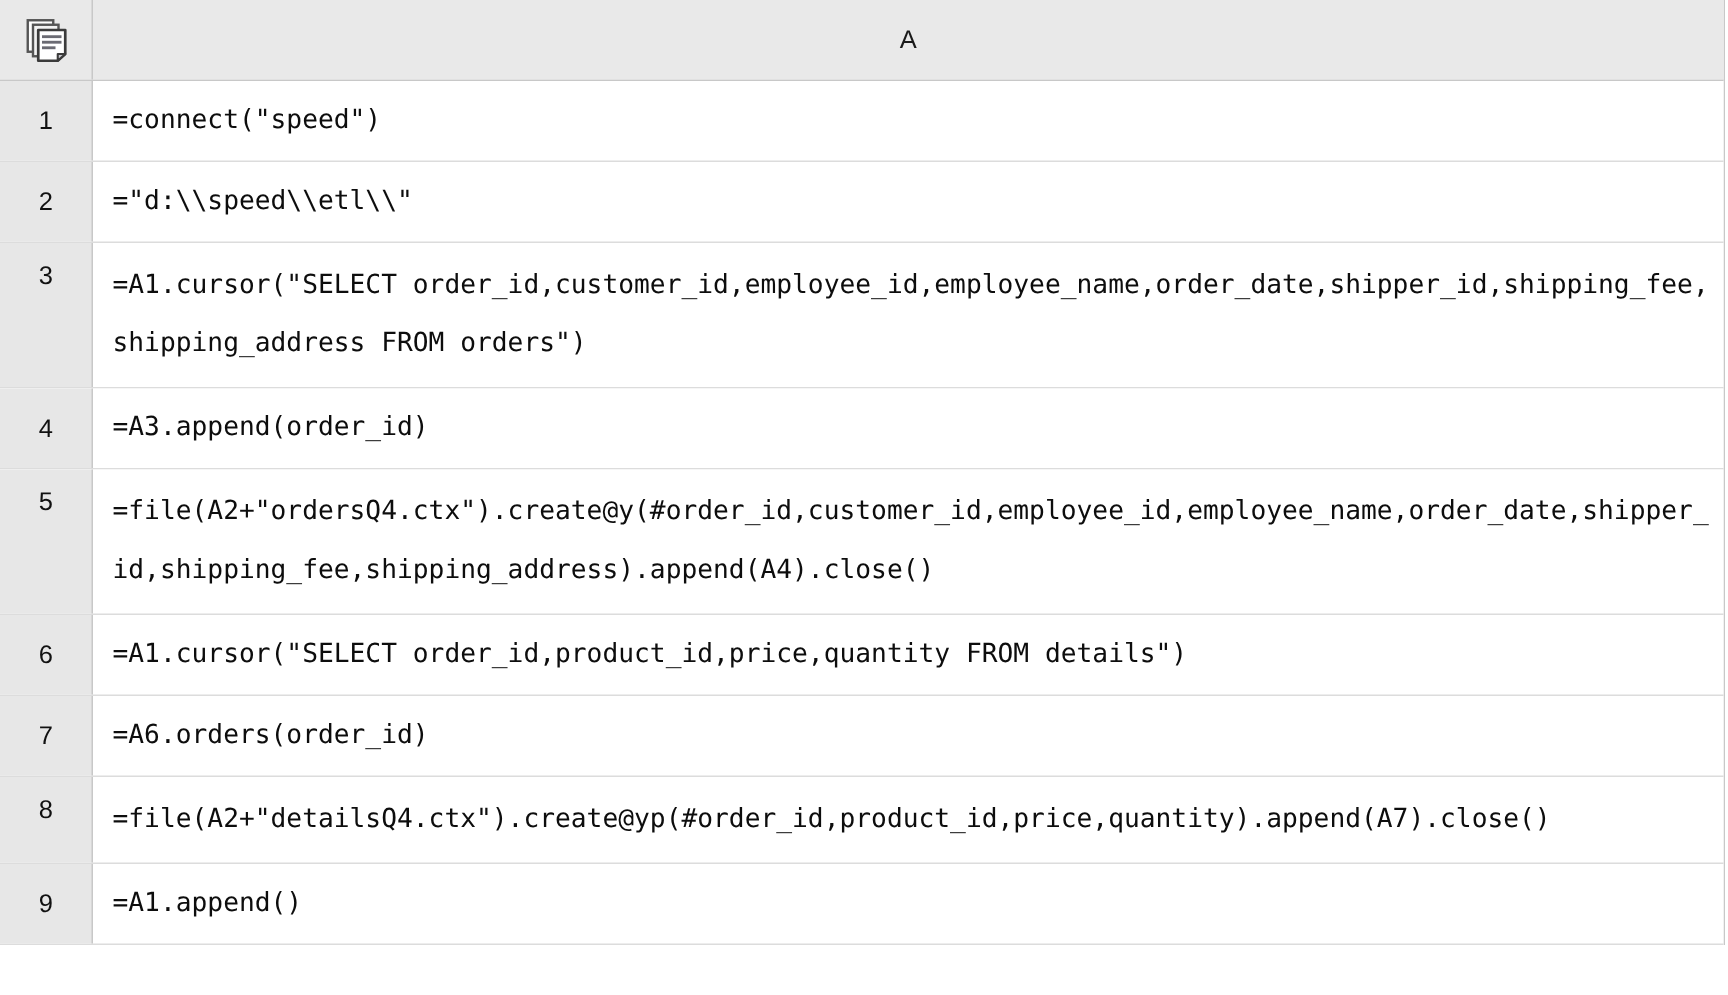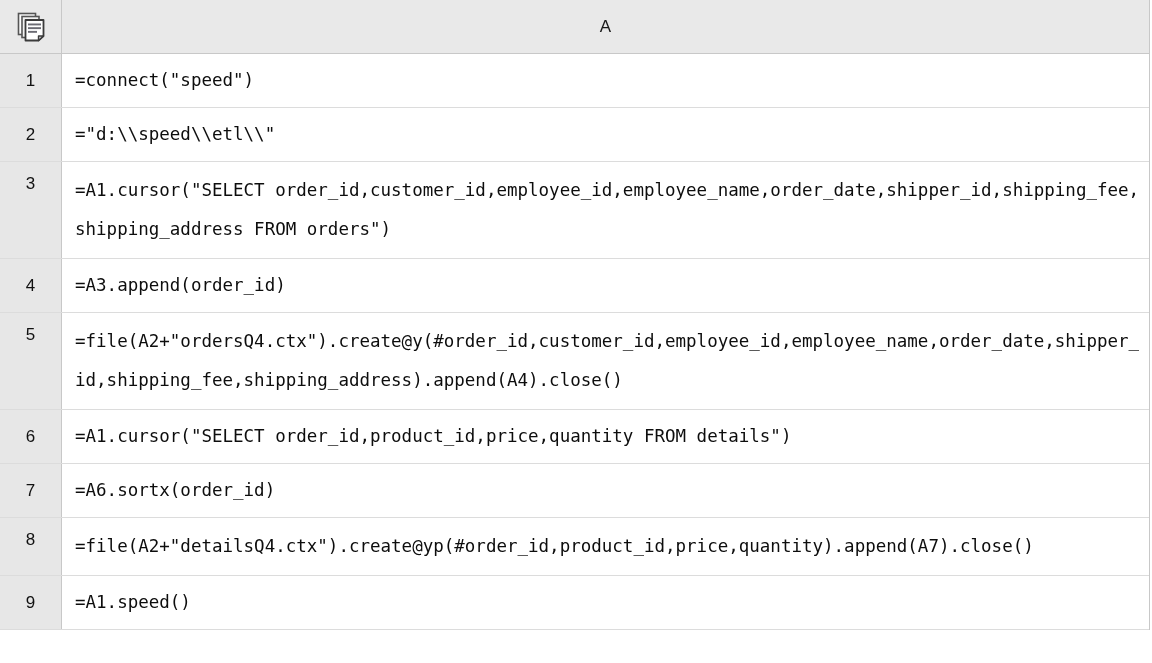--- a/index.html
+++ b/index.html
@@ -140,26 +140,26 @@
     <div class="cell">=file(A2+"ordersQ4.ctx").create@y(#order_id,customer_id,employee_id,employee_name,order_date,shipper_id,shipping_fee,shipping_address).append(A4).close()</div>
   </div>
 
   <div class="row h1">
     <div class="row-num single">6</div>
     <div class="cell">=A1.cursor("SELECT order_id,product_id,price,quantity FROM details")</div>
   </div>
 
   <div class="row h1">
     <div class="row-num single">7</div>
-    <div class="cell">=A6.sortx(order_id)</div>
+    <div class="cell">=A6.orders(order_id)</div>
   </div>
 
   <div class="row">
     <div class="row-num multi">8</div>
     <div class="cell">=file(A2+"detailsQ4.ctx").create@yp(#order_id,product_id,price,quantity).append(A7).close()</div>
   </div>
 
   <div class="row h1">
     <div class="row-num single">9</div>
-    <div class="cell">=A1.speed()</div>
+    <div class="cell">=A1.append()</div>
   </div>
 
 </div>
 
 </body></html>

